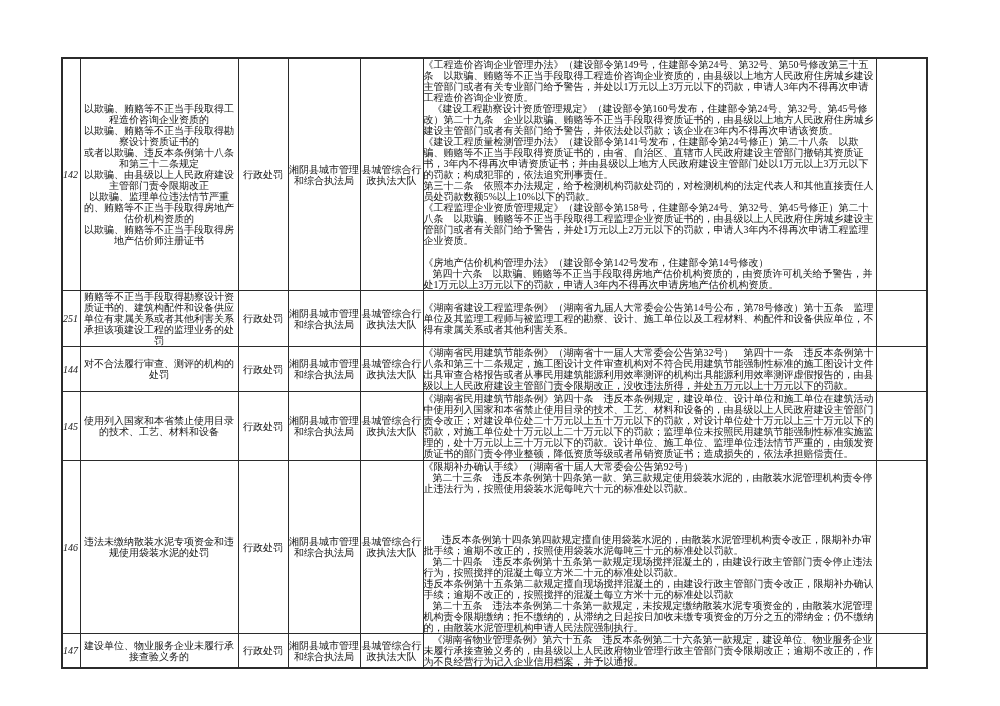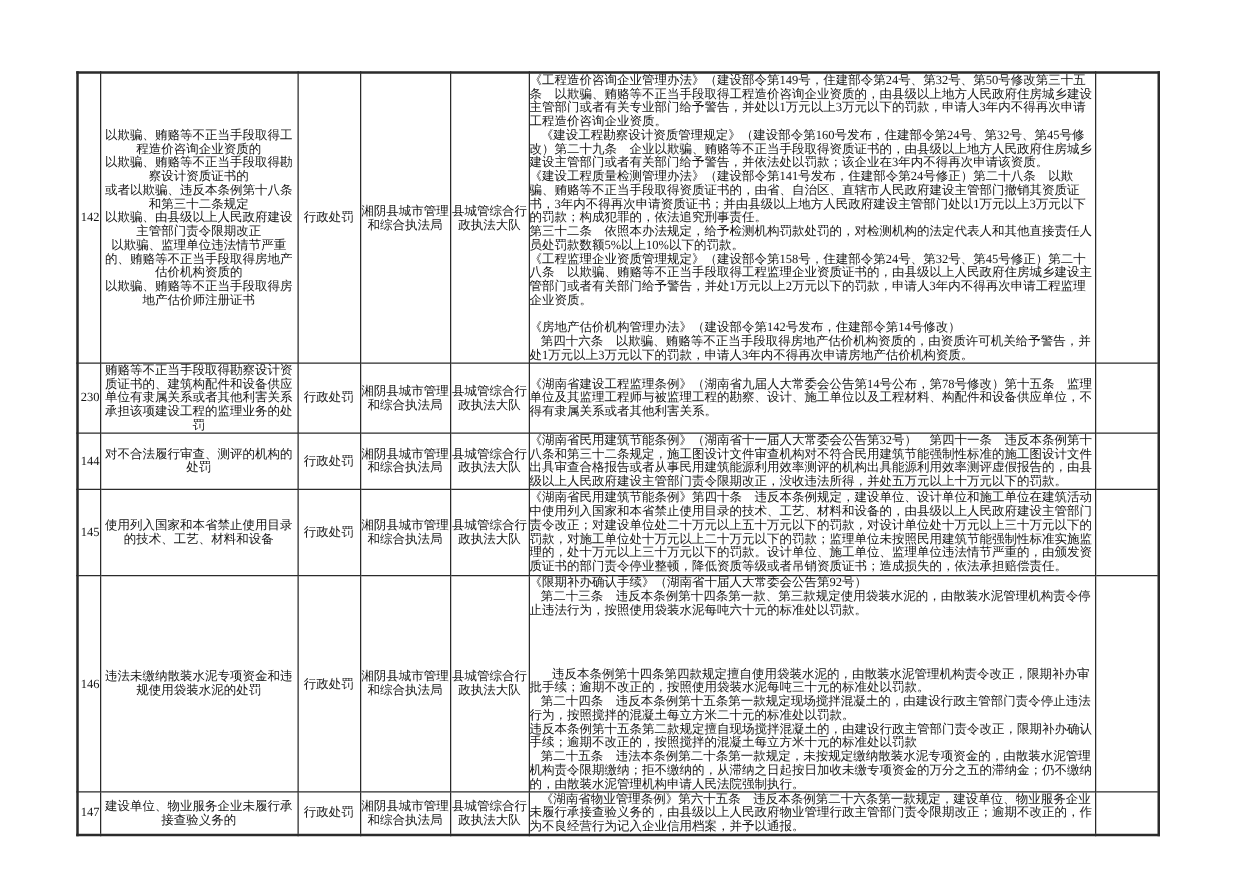--- a/index.html
+++ b/index.html
@@ -27,22 +27,23 @@
   table.penalty-table td {
     border: 1px solid var(--line, #2b2b2b);
     vertical-align: middle;
     font-size: 10px;
     line-height: 11px;
     padding: 0;
     overflow: hidden;
     word-break: break-all;
   }
   td.c-no {
-    text-align: right;
+    text-align: left;
     padding: 1px;
+    font-style: italic;
   }
   td.c-desc {
     padding: 2px 2px 2px 5px;
     text-align: center;
   }
   td.c-type, td.c-agency, td.c-unit {
     text-align: center;
     padding: 1px 2px;
   }
   td.c-legal {
@@ -90,21 +91,21 @@
             <div class="legal-para">《建设工程质量检测管理办法》（建设部令第141号发布，住建部令第24号修正）第二十八条　以欺骗、贿赂等不正当手段取得资质证书的，由省、自治区、直辖市人民政府建设主管部门撤销其资质证书，3年内不得再次申请资质证书；并由县级以上地方人民政府建设主管部门处以1万元以上3万元以下的罚款；构成犯罪的，依法追究刑事责任。</div>
             <div class="legal-para">第三十二条　依照本办法规定，给予检测机构罚款处罚的，对检测机构的法定代表人和其他直接责任人员处罚款数额5%以上10%以下的罚款。</div>
             <div class="legal-para">《工程监理企业资质管理规定》（建设部令第158号，住建部令第24号、第32号、第45号修正）第二十八条　以欺骗、贿赂等不正当手段取得工程监理企业资质证书的，由县级以上人民政府住房城乡建设主管部门或者有关部门给予警告，并处1万元以上2万元以下的罚款，申请人3年内不得再次申请工程监理企业资质。</div>
             <div class="legal-blank"></div>
             <div class="legal-para">《房地产估价机构管理办法》（建设部令第142号发布，住建部令第14号修改）</div>
             <div class="legal-para i1">第四十六条　以欺骗、贿赂等不正当手段取得房地产估价机构资质的，由资质许可机关给予警告，并处1万元以上3万元以下的罚款，申请人3年内不得再次申请房地产估价机构资质。</div>
           </td>
     <td class="c-empty"></td>
   </tr>
         <tr style="height: 44px;">
-    <td class="c-no">230</td>
+    <td class="c-no">251</td>
     <td class="c-desc">
             <div class="violation-line">贿赂等不正当手段取得勘察设计资质证书的、建筑构配件和设备供应单位有隶属关系或者其他利害关系承担该项建设工程的监理业务的处罚</div>
           </td>
     <td class="c-type">行政处罚</td>
     <td class="c-agency">湘阴县城市管理和综合执法局</td>
     <td class="c-unit">县城管综合行政执法大队</td>
     <td class="c-legal">
             <div class="legal-para">《湖南省建设工程监理条例》（湖南省九届人大常委会公告第14号公布，第78号修改）第十五条　监理单位及其监理工程师与被监理工程的勘察、设计、施工单位以及工程材料、构配件和设备供应单位，不得有隶属关系或者其他利害关系。</div>
           </td>
     <td class="c-empty"></td>

